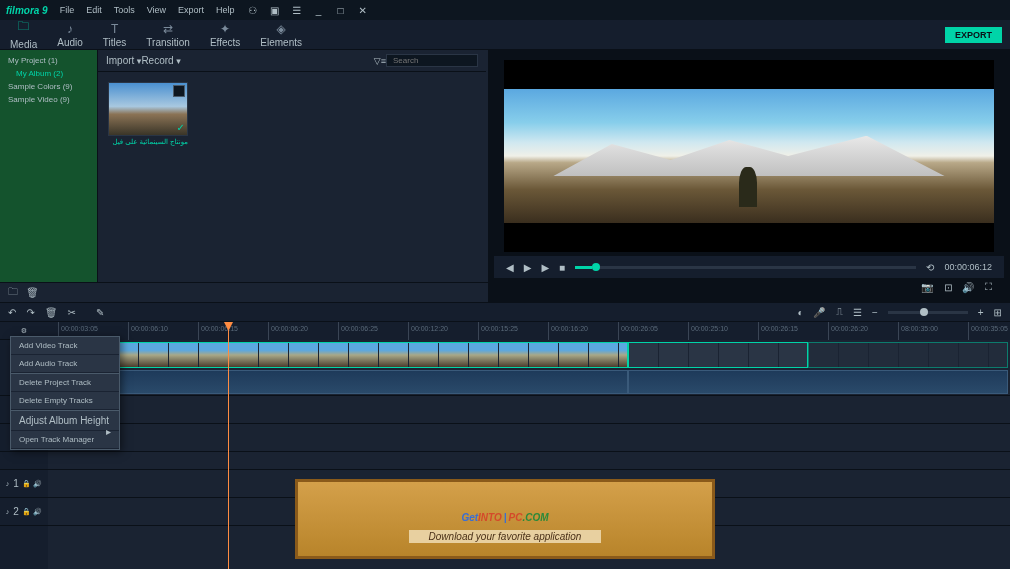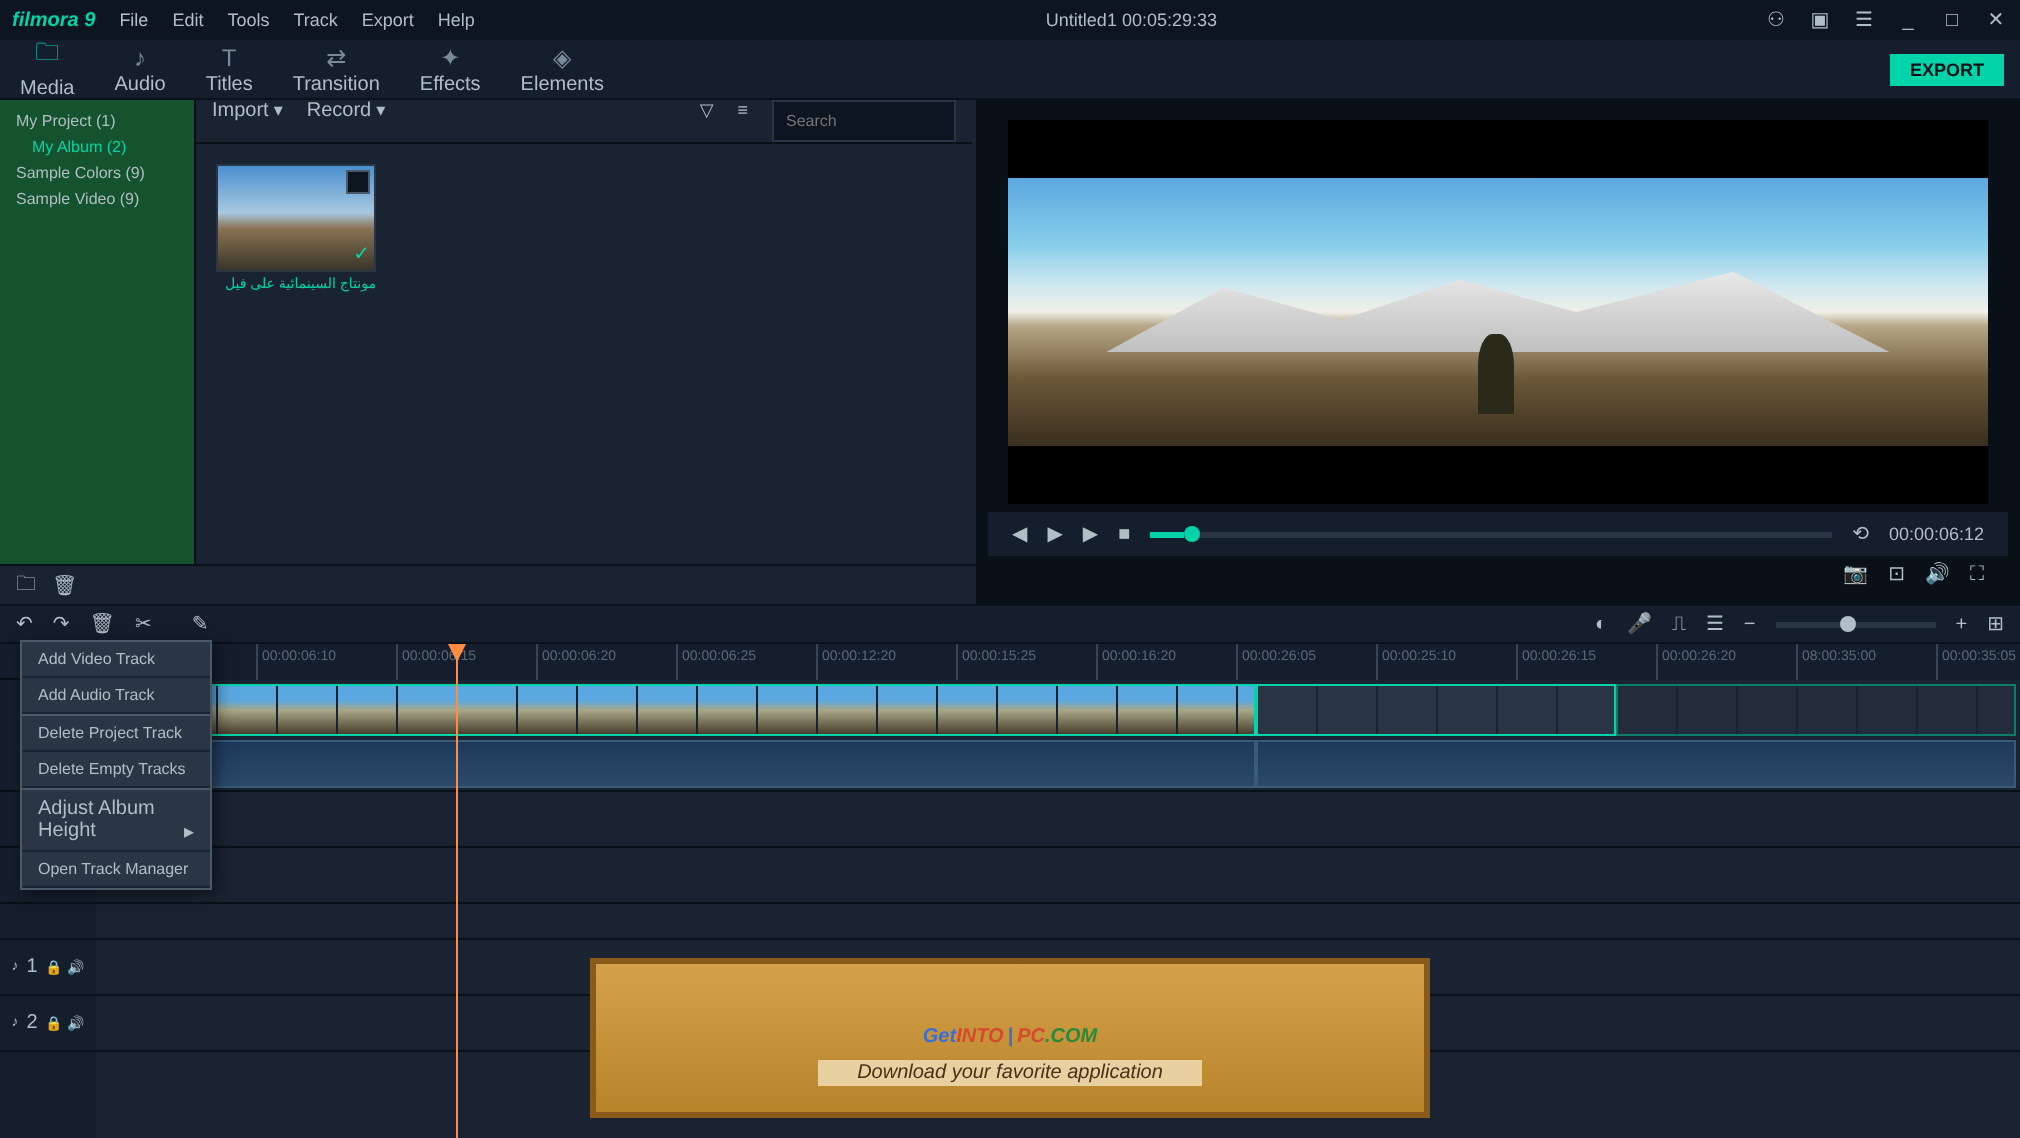--- a/index.html
+++ b/index.html
@@ -14,21 +14,21 @@
 .tab{display:flex;flex-direction:column;align-items:center;padding:2px 10px;cursor:pointer;font-size:8px}
 .tab.active{border-bottom:2px solid #00d4a8}
 .tab-icon{font-size:12px;margin-bottom:1px;color:#7a8a9a}
 .tab.active .tab-icon{color:#00d4a8}
 .export-btn{margin-left:auto;margin-right:8px;background:#00d4a8;color:#0a1018;padding:3px 10px;font-size:9px;font-weight:bold;cursor:pointer}
 .main-area{display:flex;height:252px}
 .sidebar{width:98px;background:#14532d;border-right:1px solid #0a1018;padding:4px}
 .sidebar-item{font-size:8px;padding:2px 4px;cursor:pointer}
 .sidebar-item.sel{color:#00d4a8}
 .media-panel{width:388px;background:#1a2332;display:flex;flex-direction:column}
-.media-toolbar{height:22px;display:flex;padding:0 8px;gap:12px;border-bottom:1px solid #0a1018}
+.media-toolbar{height:22px;display:flex;align-items:center;padding:0 8px;border-bottom:1px solid #0a1018}
 .media-toolbar .mt-item{font-size:9px;cursor:pointer}
 .media-toolbar .spacer{flex:1}
 .search-box{background:#0d1620;border:1px solid #2a3545;padding:1px 6px;width:92px;font-size:8px;color:#7a8a9a}
 .thumb-area{flex:1;padding:10px}
 .thumb{width:80px;height:54px;background:linear-gradient(to bottom,#4a90d0 0%,#a8c8e0 45%,#8b7355 60%,#3a3528 100%);border:1px solid #2a3545;position:relative;cursor:pointer}
 .thumb::after{content:'';position:absolute;top:2px;right:2px;width:10px;height:10px;background:#0d1620;border:1px solid #4a5a6a}
 .thumb-check{position:absolute;bottom:2px;right:2px;color:#00d4a8;font-size:10px}
 .thumb-label{font-size:7px;color:#00d4a8;margin-top:2px;direction:rtl;width:80px}
 .sidebar-bottom{height:20px;display:flex;align-items:center;padding:0 8px;gap:8px;border-top:1px solid #0a1018}
 .preview-panel{flex:1;background:#0a1018;display:flex;flex-direction:column;padding:6px}
@@ -56,39 +56,38 @@
 .time-ruler{height:18px;background:#151e2d;display:flex;align-items:center;padding-left:0;position:relative}
 .ruler-tick{position:absolute;font-size:7px;color:#5a6a7a;border-left:1px solid #3a4555;height:100%;padding-left:2px;padding-top:3px}
 .playhead{position:absolute;left:180px;top:0;width:1px;height:260px;background:#ff8c42;z-index:10}
 .playhead::before{content:'';position:absolute;top:0;left:-4px;width:9px;height:9px;background:#ff8c42;clip-path:polygon(0 0,100% 0,50% 100%)}
 .track{height:28px;border-bottom:1px solid #0a1018;position:relative;background:#1a2332}
 .track.video1{height:56px}
 .video-clip{position:absolute;top:2px;left:0;height:26px;background:#2a3545;border:1px solid #00d4a8;display:flex;overflow:hidden}
 .clip-frame{width:30px;height:100%;background:linear-gradient(to bottom,#5ba8e0 30%,#a8a888 50%,#4a3e2e 100%);border-right:1px solid #1a2332;flex-shrink:0}
 .clip-frame.dark{background:#2a3545}
 .audio-wave{position:absolute;top:30px;left:0;height:24px;background:linear-gradient(to bottom,#1e3a5a,#2a4a6a);border:1px solid #3a5a7a}
-.context-menu{position:absolute;top:320px;left:10px;width:96px;background:#2a3545;border:1px solid #4a5a6a;z-index:50;box-shadow:2px 2px 8px rgba(0,0,0,0.5)}
+.context-menu{position:absolute;top:336px;left:10px;width:110px;background:#2a3545;border:1px solid #4a5a6a;z-index:50;box-shadow:2px 2px 8px rgba(0,0,0,0.5)}
 .ctx-item{padding:4px 8px;font-size:8px;cursor:pointer;border-bottom:1px solid #1a2332}
 .ctx-divider{height:1px;background:#4a5a6a}
 .watermark{position:absolute;bottom:10px;left:50%;transform:translateX(-50%);width:420px;height:80px;background:linear-gradient(to bottom,#d4a04a,#b8842a);border:3px solid #8a5a1a;display:flex;flex-direction:column;align-items:center;justify-content:center;z-index:100}
 .wm-title{font-size:28px;font-weight:bold;font-style:italic}
 .wm-sub{font-size:10px;color:#4a3018;font-style:italic;background:#e8d0a0;padding:1px 20px;margin-top:2px}
 </style>
 </head>
 <body>
 
 <div class="titlebar">
   <span class="logo">filmora 9</span>
   <span class="menu-item">File</span>
   <span class="menu-item">Edit</span>
   <span class="menu-item">Tools</span>
-  <span class="menu-item">Track</span>
+  <span class="menu-item">View</span>
   <span class="menu-item">Export</span>
   <span class="menu-item">Help</span>
-  <span class="titlebar-center">Untitled1   00:05:29:33</span>
   <div class="titlebar-right">
     <span class="win-btn">⚇</span>
     <span class="win-btn">▣</span>
     <span class="win-btn">☰</span>
     <span class="win-btn">_</span>
     <span class="win-btn">□</span>
     <span class="win-btn">✕</span>
   </div>
 </div>
 

